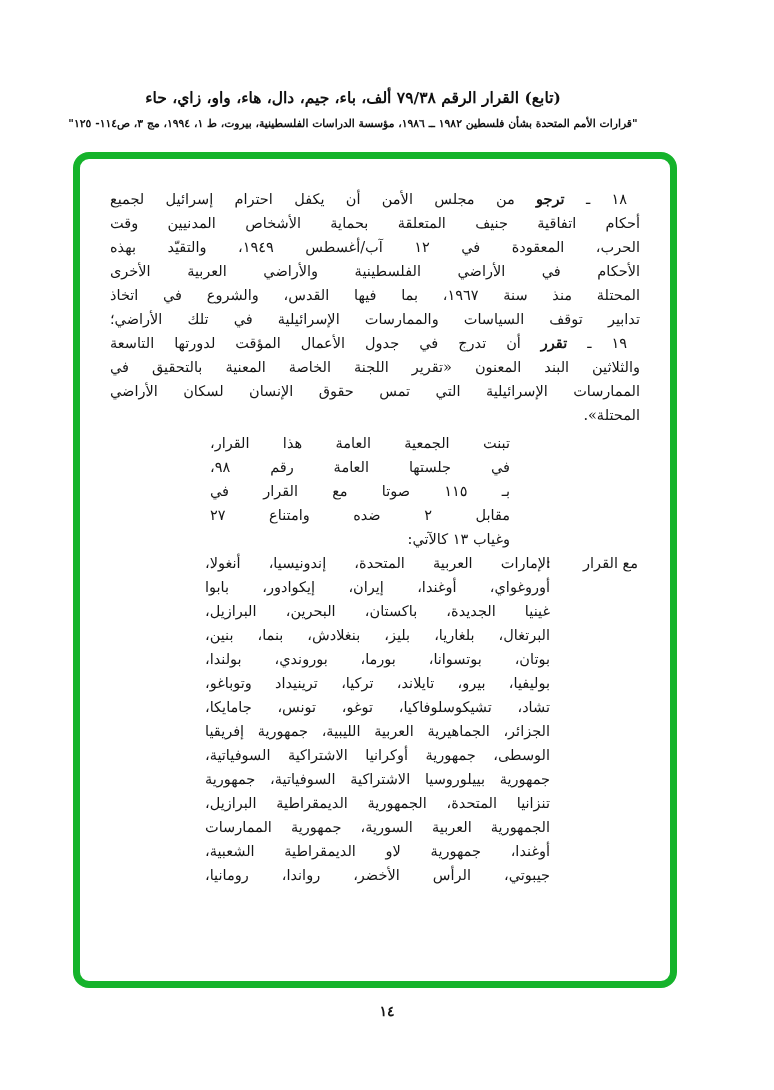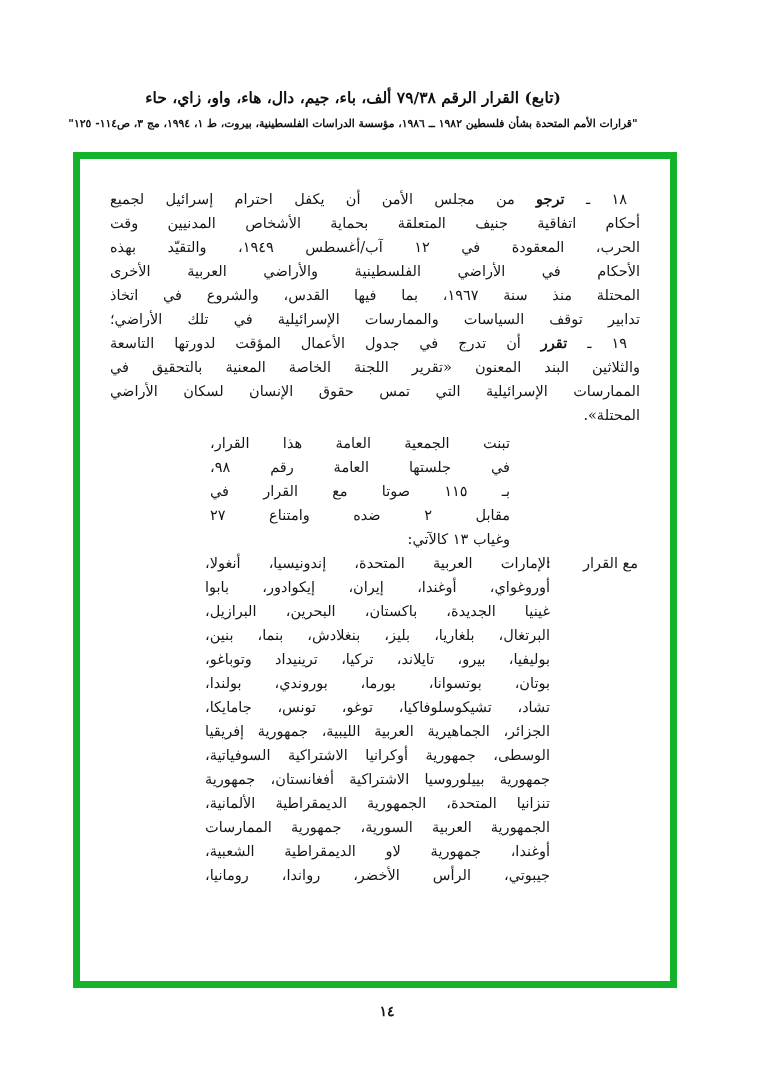--- a/index.html
+++ b/index.html
@@ -10,21 +10,21 @@
     overflow:hidden;
   }
   .hdr{
     position:absolute;left:0;width:706px;text-align:center;direction:rtl;
     font-weight:bold;color:#101010;
   }
   #doc-title{top:88px;font-size:15.5px;letter-spacing:0;}
   #doc-citation{top:117px;font-size:10.8px;}
   #highlight-box{
     position:absolute;left:73px;top:152px;width:604px;height:836px;
-    box-sizing:border-box;border:7px solid #15b32b;border-radius:0;
+    box-sizing:border-box;border:7px solid #15b32b;border-radius:16px;
     background:transparent;
   }
   #page-body{
     position:absolute;left:0;top:0;right:0;
     padding:28px 30px 0 30px;direction:rtl;
   }
   .ln{
     height:24px;line-height:24px;font-size:14.5px;
     white-space:nowrap;overflow:visible;
   }
@@ -88,27 +88,27 @@
     <div id="vote-roll">
       <div id="vote-roll-label">
         <span>مع القرار</span>
         <span>:</span>
       </div>
       <div id="vote-roll-lines">
         <div class="ln jl">الإمارات العربية المتحدة، إندونيسيا، أنغولا،</div>
         <div class="ln jl">أوروغواي، أوغندا، إيران، إيكوادور، بابوا</div>
         <div class="ln jl">غينيا الجديدة، باكستان، البحرين، البرازيل،</div>
         <div class="ln jl">البرتغال، بلغاريا، بليز، بنغلادش، بنما، بنين،</div>
+        <div class="ln jl">بوتان، بوتسوانا، بورما، بوروندي، بولندا،</div>
         <div class="ln jl">بوليفيا، بيرو، تايلاند، تركيا، ترينيداد وتوباغو،</div>
-        <div class="ln jl">بوتان، بوتسوانا، بورما، بوروندي، بولندا،</div>
         <div class="ln jl">تشاد، تشيكوسلوفاكيا، توغو، تونس، جامايكا،</div>
         <div class="ln jl">الجزائر، الجماهيرية العربية الليبية، جمهورية إفريقيا</div>
         <div class="ln jl">الوسطى، جمهورية أوكرانيا الاشتراكية السوفياتية،</div>
-        <div class="ln jl">جمهورية بييلوروسيا الاشتراكية أفغانستان، جمهورية</div>
-        <div class="ln jl">تنزانيا المتحدة، الجمهورية الديمقراطية الألمانية،</div>
+        <div class="ln jl">جمهورية بييلوروسيا الاشتراكية السوفياتية، جمهورية</div>
+        <div class="ln jl">تنزانيا المتحدة، الجمهورية الديمقراطية البرازيل،</div>
         <div class="ln jl">الجمهورية العربية السورية، جمهورية الممارسات</div>
         <div class="ln jl">أوغندا، جمهورية لاو الديمقراطية الشعبية،</div>
         <div class="ln jl">جيبوتي، الرأس الأخضر، رواندا، رومانيا،</div>
       </div>
     </div>
 
   </div>
 </div>
 
 <div id="page-number">١٤</div>

